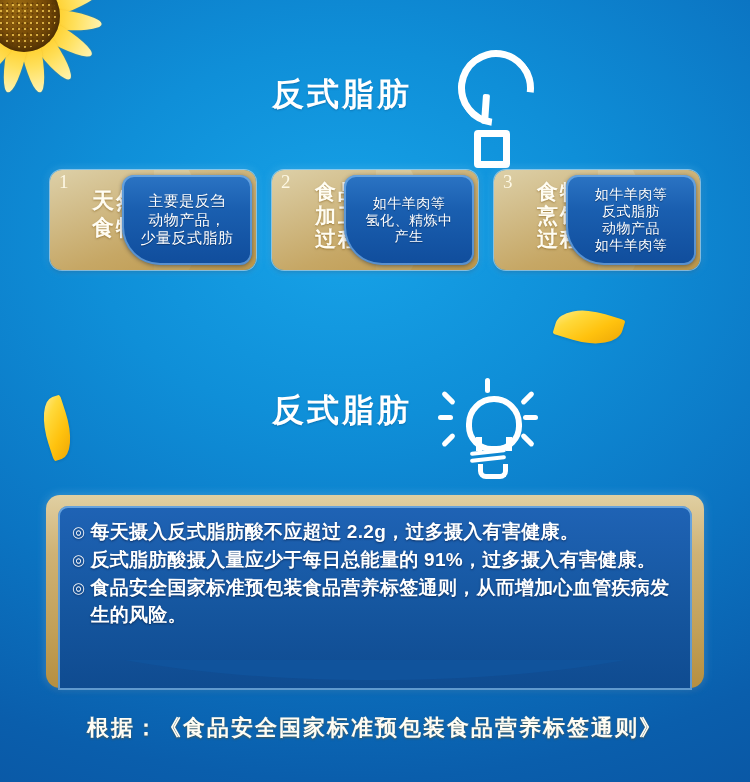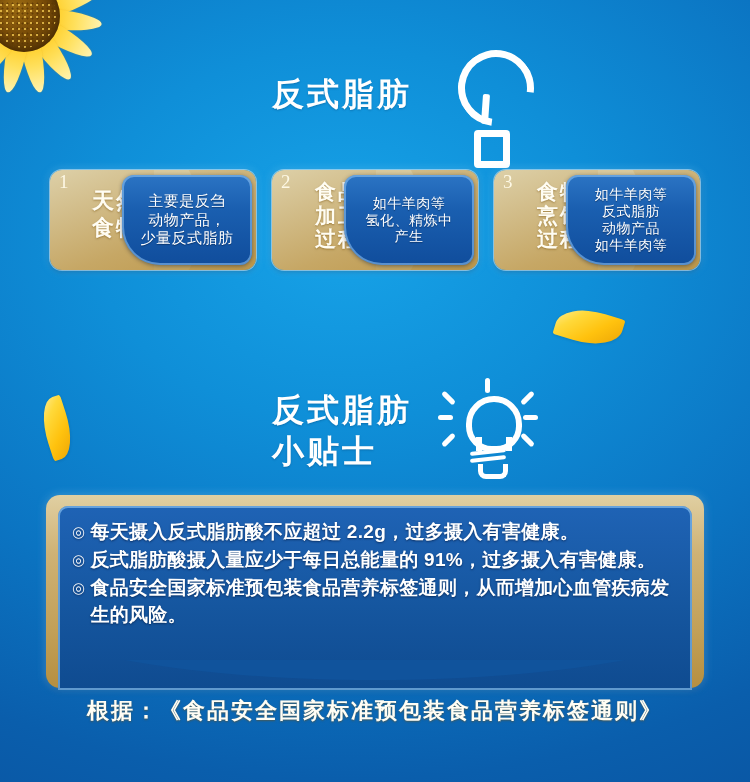--- a/index.html
+++ b/index.html
@@ -189,21 +189,21 @@
     position:absolute;left:0;top:0;width:658px;height:98px;
     background:linear-gradient(180deg,#d9c796 0%,#cdb madera 0%,#c9ae72 35%,#bf9f56 72%,#b2903f 100%);
     border-radius:0 0 14px 14px;
   }
   .footer .curve{
     position:absolute;left:-40px;top:-56px;width:738px;height:76px;
     background:#10539c;
     border-radius:0 0 50% 50%/0 0 100% 100%;
   }
   .footer .label{
-    position:absolute;left:0;right:0;top:36px;text-align:center;
+    position:absolute;left:0;right:0;top:53px;text-align:center;
     color:#fffdf4;font-size:22px;font-weight:bold;letter-spacing:2px;
     text-shadow:0 1px 2px rgba(120,80,10,.55);
   }
 </style>
 </head>
 <body>
 
 <div class="stage">
 
   <div class="sunflower">
@@ -292,21 +292,20 @@
           <div>动物产品</div>
           <div>如牛羊肉等</div>
         </div>
       </div>
     </div>
 
   </div>
 
   <div class="head" id="head-mid">
     <div class="ln">反式脂肪</div>
-    <div class="ln">小贴士</div>
   </div>
   <div class="bulb">
     <div class="ray r-top"></div>
       <div class="ray r-l"></div>
       <div class="ray r-r"></div>
     <div class="ray r-tl"></div>
       <div class="ray r-tr"></div>
     <div class="ray r-bl"></div>
       <div class="ray r-br"></div>
     <div class="glass"></div>

